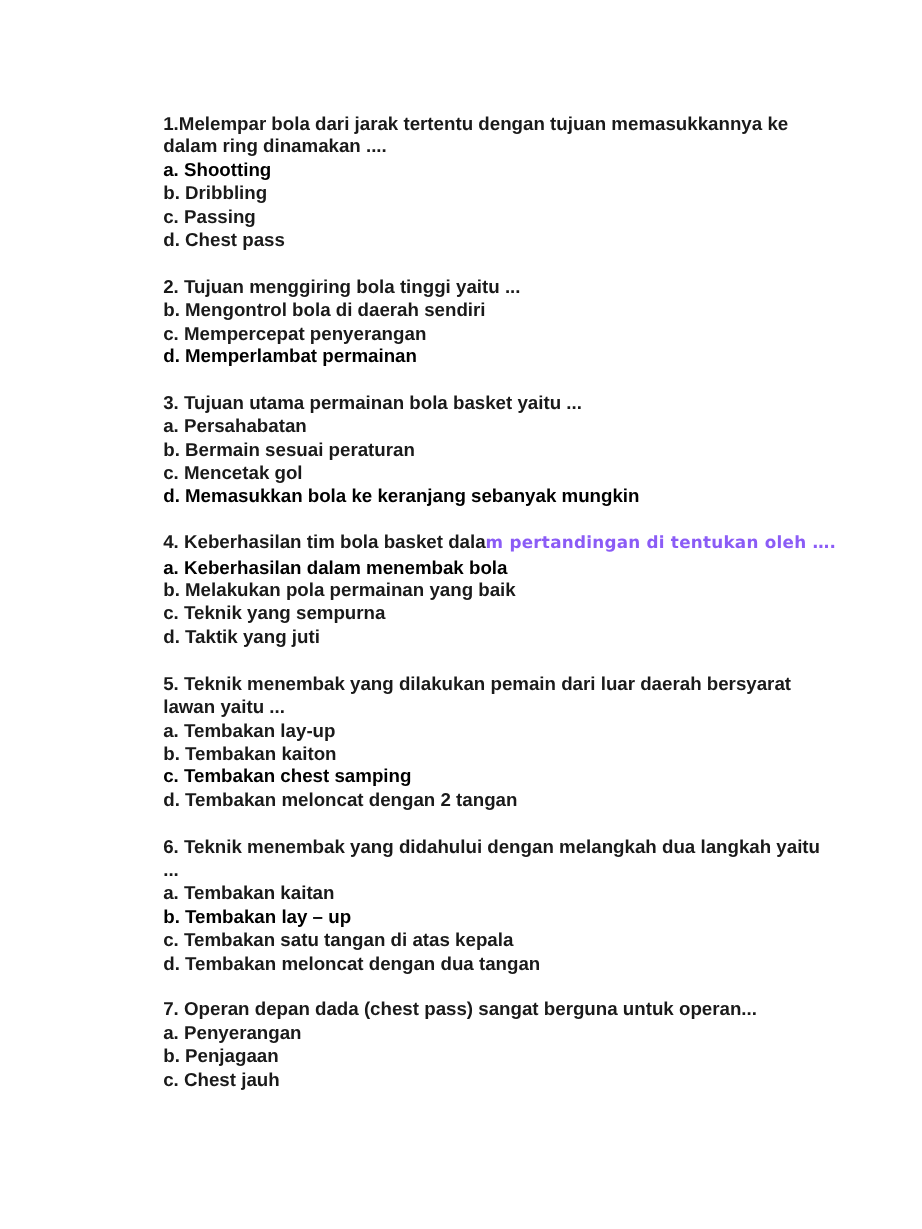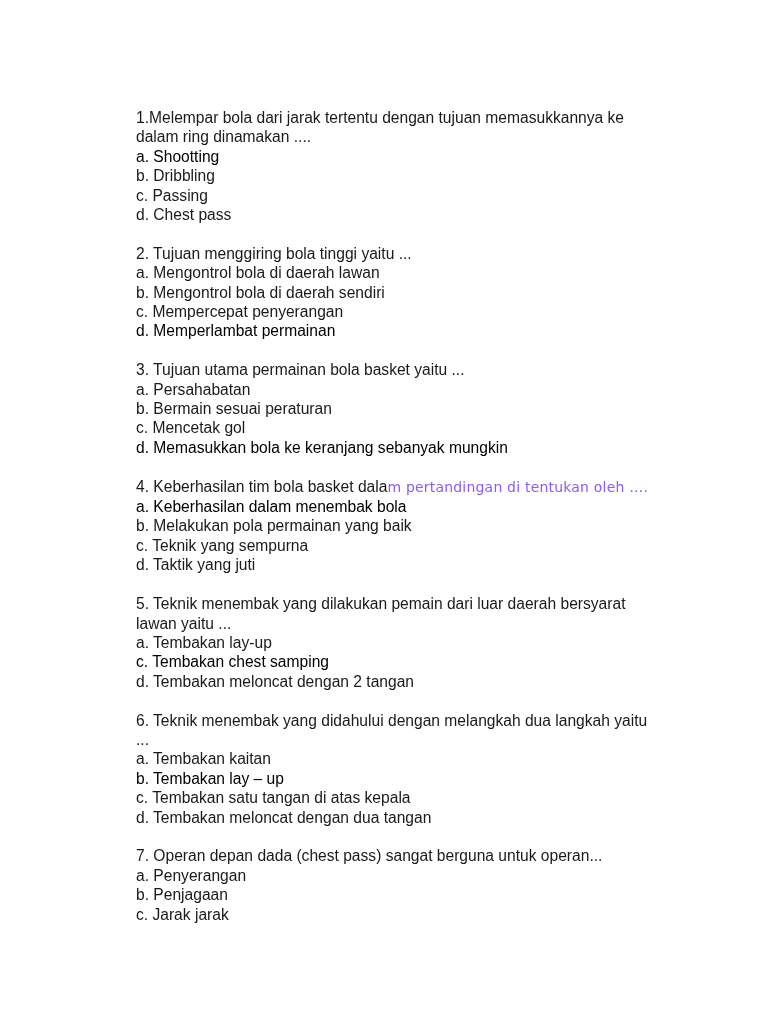--- a/index.html
+++ b/index.html
@@ -11,24 +11,25 @@
       width: 768px;
       height: 1024px;
       overflow: hidden;
       position: relative;
       font-family: "Liberation Sans", sans-serif;
       color: #1a1a1a;
     }
     .page {
       position: absolute;
       left: 136px;
-      top: 108px;
+      top: 94px;
       width: 580px;
       font-size: 15.6px;
       line-height: 19.4px;
+      font-weight: bold;
     }
     .question {
       margin: 0 0 19.4px 0;
     }
     .q-text {
       display: block;
       white-space: pre-wrap;
     }
     .q-text .q-tail {
       font-family: "DejaVu Sans", sans-serif;
@@ -53,21 +54,20 @@
     <span class="q-text">1.Melempar bola dari jarak tertentu dengan tujuan memasukkannya ke</span>
     <span class="q-text">dalam ring dinamakan ....</span>
     <span class="option correct">a. Shootting</span>
     <span class="option">b. Dribbling</span>
     <span class="option">c. Passing</span>
     <span class="option">d. Chest pass</span>
   </div>
 
   <div class="question">
     <span class="q-text">2. Tujuan menggiring bola tinggi yaitu ...</span>
-    <span class="option">a. Mengontrol bola di daerah lawan</span>
     <span class="option">b. Mengontrol bola di daerah sendiri</span>
     <span class="option">c. Mempercepat penyerangan</span>
     <span class="option correct">d. Memperlambat permainan</span>
   </div>
 
   <div class="question">
     <span class="q-text">3. Tujuan utama permainan bola basket yaitu ...</span>
     <span class="option">a. Persahabatan</span>
     <span class="option">b. Bermain sesuai peraturan</span>
     <span class="option">c. Mencetak gol</span>
@@ -79,33 +79,34 @@
     <span class="option correct">a. Keberhasilan dalam menembak bola</span>
     <span class="option">b. Melakukan pola permainan yang baik</span>
     <span class="option">c. Teknik yang sempurna</span>
     <span class="option">d. Taktik yang juti</span>
   </div>
 
   <div class="question">
     <span class="q-text">5. Teknik menembak yang dilakukan pemain dari luar daerah bersyarat</span>
     <span class="q-text">lawan yaitu ...</span>
     <span class="option">a. Tembakan lay-up</span>
+    <span class="option">b. Tembakan kaiton</span>
     <span class="option correct">c. Tembakan chest samping</span>
     <span class="option">d. Tembakan meloncat dengan 2 tangan</span>
   </div>
 
   <div class="question">
     <span class="q-text">6. Teknik menembak yang didahului dengan melangkah dua langkah yaitu</span>
     <span class="q-text">...</span>
     <span class="option">a. Tembakan kaitan</span>
     <span class="option correct">b. Tembakan lay – up</span>
     <span class="option">c. Tembakan satu tangan di atas kepala</span>
     <span class="option">d. Tembakan meloncat dengan dua tangan</span>
   </div>
 
   <div class="question">
     <span class="q-text">7. Operan depan dada (chest pass) sangat berguna untuk operan...</span>
     <span class="option">a. Penyerangan</span>
     <span class="option">b. Penjagaan</span>
-    <span class="option">c. Jarak jarak</span>
+    <span class="option">c. Chest jauh</span>
   </div>
 
 </div>
 
 </body></html>

